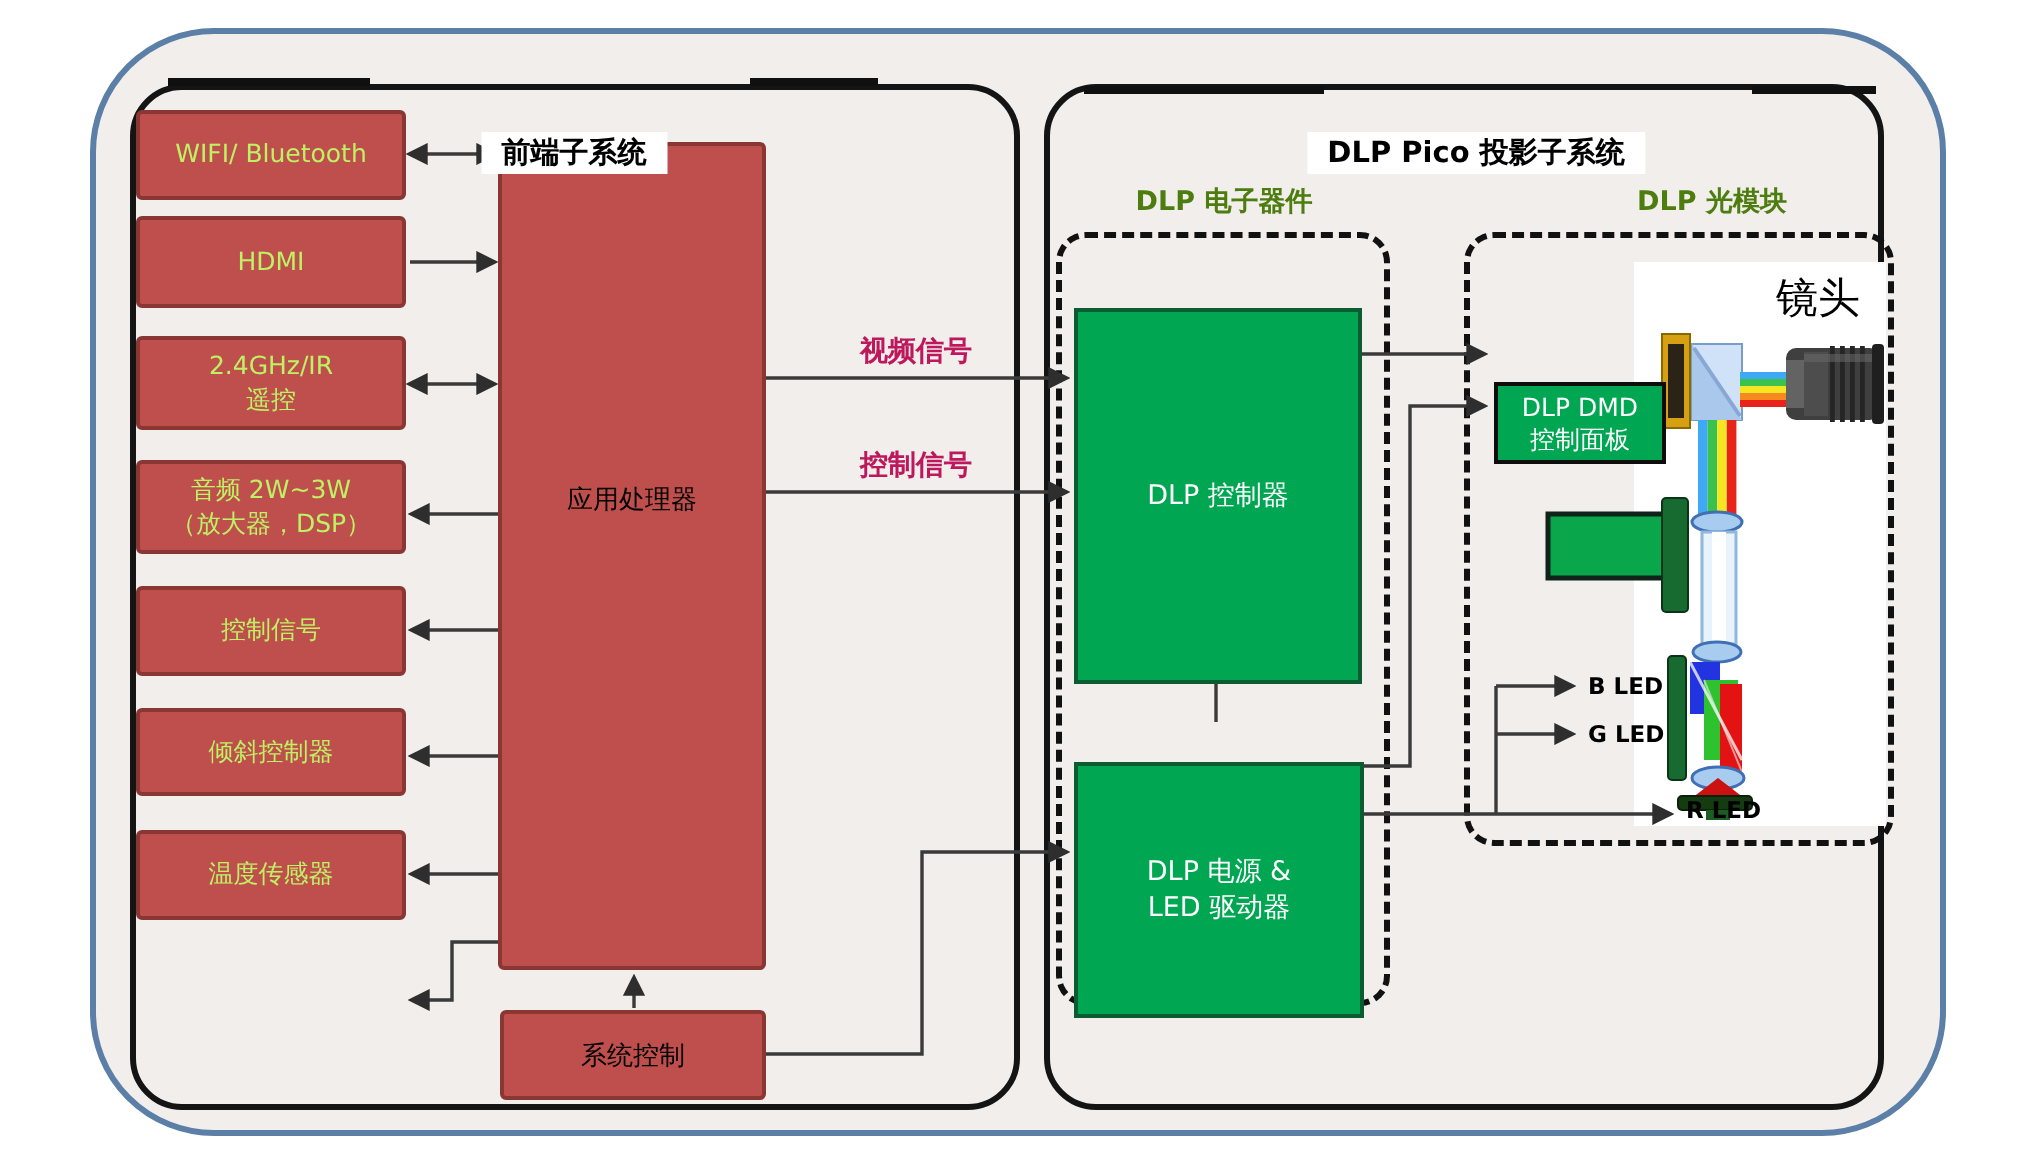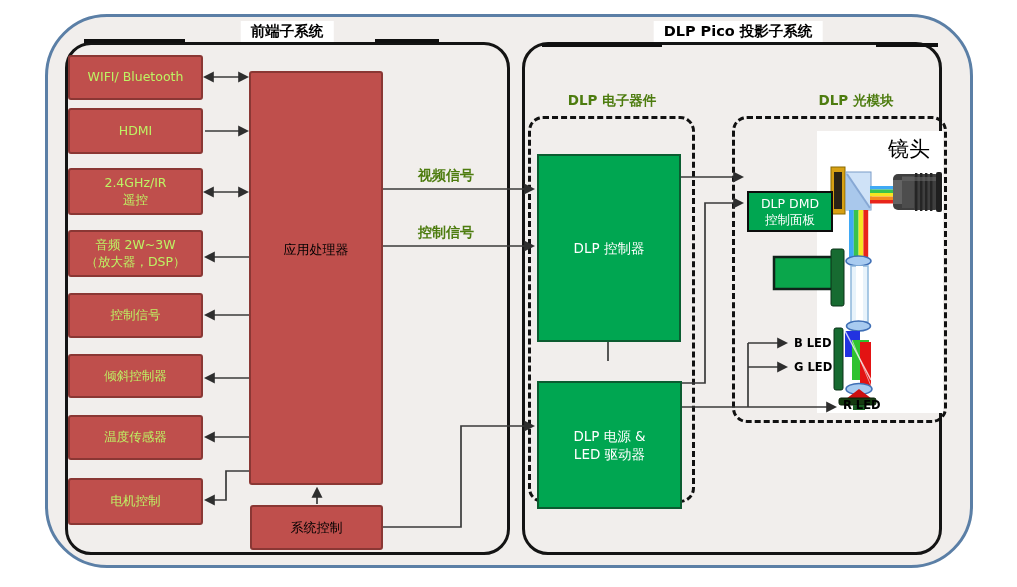--- a/index.html
+++ b/index.html
@@ -12,21 +12,21 @@
   }
   .sysbox {
     position:absolute; border:3px solid #141414; border-radius:26px; z-index:1;
   }
   .sysbox.front { left:65px; top:42px; width:445px; height:513px; }
   .sysbox.right { left:522px; top:42px; width:420px; height:513px; }
 
   .section-title {
     position:absolute; transform:translateX(-50%);
     background:#ffffff; padding:1px 10px; font-size:14.5px; font-weight:bold;
-    color:#000; white-space:nowrap; z-index:5;
+    color:#000; white-space:nowrap; z-index:5;margin-top:45px;
   }
   .title-rule { position:absolute; height:4px; background:#101010; z-index:2; }
 
   .rmod {
     position:absolute; left:68px; width:135px;
     background:#bf4f4c; border:2px solid #8a3734; border-radius:3px;
     color:#bef264; font-size:12.5px; line-height:1.3; text-align:center;
     display:flex; align-items:center; justify-content:center;
     white-space:pre-line; z-index:4;
   }
@@ -57,21 +57,21 @@
   .gbox.controller { left:537px; top:135px; width:144px; height:188px; }
   .gbox.power { left:537px; top:362px; width:145px; height:128px; }
   .gbox.dmd {
     left:747px; top:172px; width:86px; height:41px; border:2.5px solid #0d0d0d;
     font-size:12.5px; line-height:1.25; z-index:5;
   }
 
   .optics-white { position:absolute; left:817px; top:131px; width:126px; height:282px; background:#ffffff; z-index:1; }
 
   .sig-label {
-    position:absolute; width:80px; font-size:14px; font-weight:bold; color:#4d7c0f; z-index:5;
+    position:absolute; width:80px; text-align:center; font-size:14px; font-weight:bold; color:#be185d; z-index:5;
   }
   .led-label { position:absolute; font-size:11.5px; font-weight:bold; color:#000; white-space:nowrap; z-index:5; }
   .lens-label { position:absolute; font-size:21px; font-weight:500; color:#000; z-index:5; }
 
   svg.connectors { position:absolute; left:0; top:0; width:1017px; height:587px; z-index:3; pointer-events:none; }
   svg.optic-art { position:absolute; left:770px; top:128px; width:180px; height:285px; z-index:4; pointer-events:none; }
 </style>
 </head>
 <body>
 
@@ -127,21 +127,20 @@
 
   <div class="rmod" style="top:55px;  height:45px;">WIFI/ Bluetooth</div>
   <div class="rmod" style="top:108px; height:46px;">HDMI</div>
   <div class="rmod" style="top:168px; height:47px;">2.4GHz/IR
 遥控</div>
   <div class="rmod" style="top:230px; height:47px;">音频 2W~3W
 （放大器，DSP）</div>
   <div class="rmod" style="top:293px; height:45px;">控制信号</div>
   <div class="rmod" style="top:354px; height:44px;">倾斜控制器</div>
   <div class="rmod" style="top:415px; height:45px;">温度传感器</div>
-  <div class="rmod" style="top:478px; height:47px;">电机控制</div>
 
   <div class="processor">应用处理器</div>
   <div class="sysctl">系统控制</div>
 
   <div class="sig-label" style="left:418px; top:167px;">视频信号</div>
   <div class="sig-label" style="left:418px; top:224px;">控制信号</div>
 
   <div class="gbox controller">DLP 控制器</div>
   <div class="gbox power">DLP 电源 &amp;
 LED 驱动器</div>

